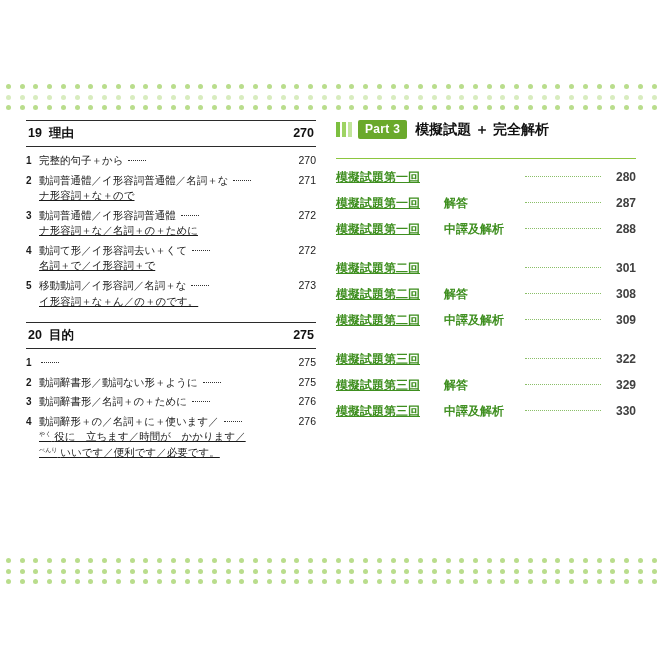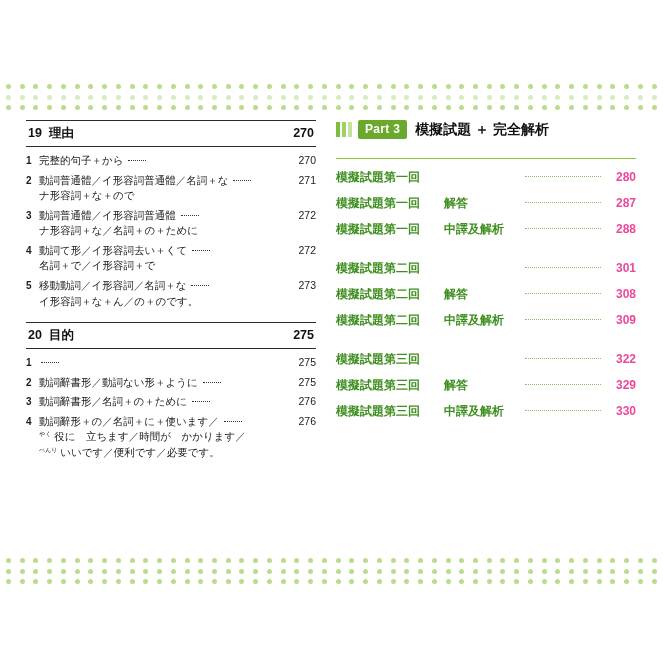--- a/index.html
+++ b/index.html
@@ -113,20 +113,21 @@
     flex: 0 0 26px;
     text-align: right;
     font-size: 10.5px;
   }
   .entry-cont {
     font-size: 10.5px;
     color: #1a1a1a;
     margin-top: 1px;
     padding-left: 13px;
     line-height: 1.4;
+    text-decoration: underline;
   }
   .ruby {
     font-size: 6px;
     letter-spacing: 0;
     vertical-align: super;
     color: #1a1a1a;
   }
   .spacer-block { height: 14px; }
 
   
@@ -169,37 +170,38 @@
   .r-entry {
     display: flex;
     align-items: baseline;
     font-size: 12px;
     font-weight: bold;
     color: #3f8f20;
     margin-top: 9px;
   }
   .r-main {
     flex: 0 0 104px;
+    text-decoration: underline;
   }
   .r-sub {
     flex: 1;
     padding-left: 4px;
   }
   .r-dots {
     flex: 1;
     border-bottom: 1px dotted #8bbf68;
     transform: translateY(-4px);
     margin: 0 5px;
   }
   .r-page {
     flex: 0 0 30px;
     text-align: right;
     font-size: 12px;
     font-weight: bold;
-    color: #ec4899;
+    color: #404040;
   }
   .r-gap { height: 13px; }
 </style>
 </head>
 <body>
 
 <div class="dot-band" id="top-dots">
   <div class="dot-row">
       <span class="dot"></span>
       <span class="dot"></span>

